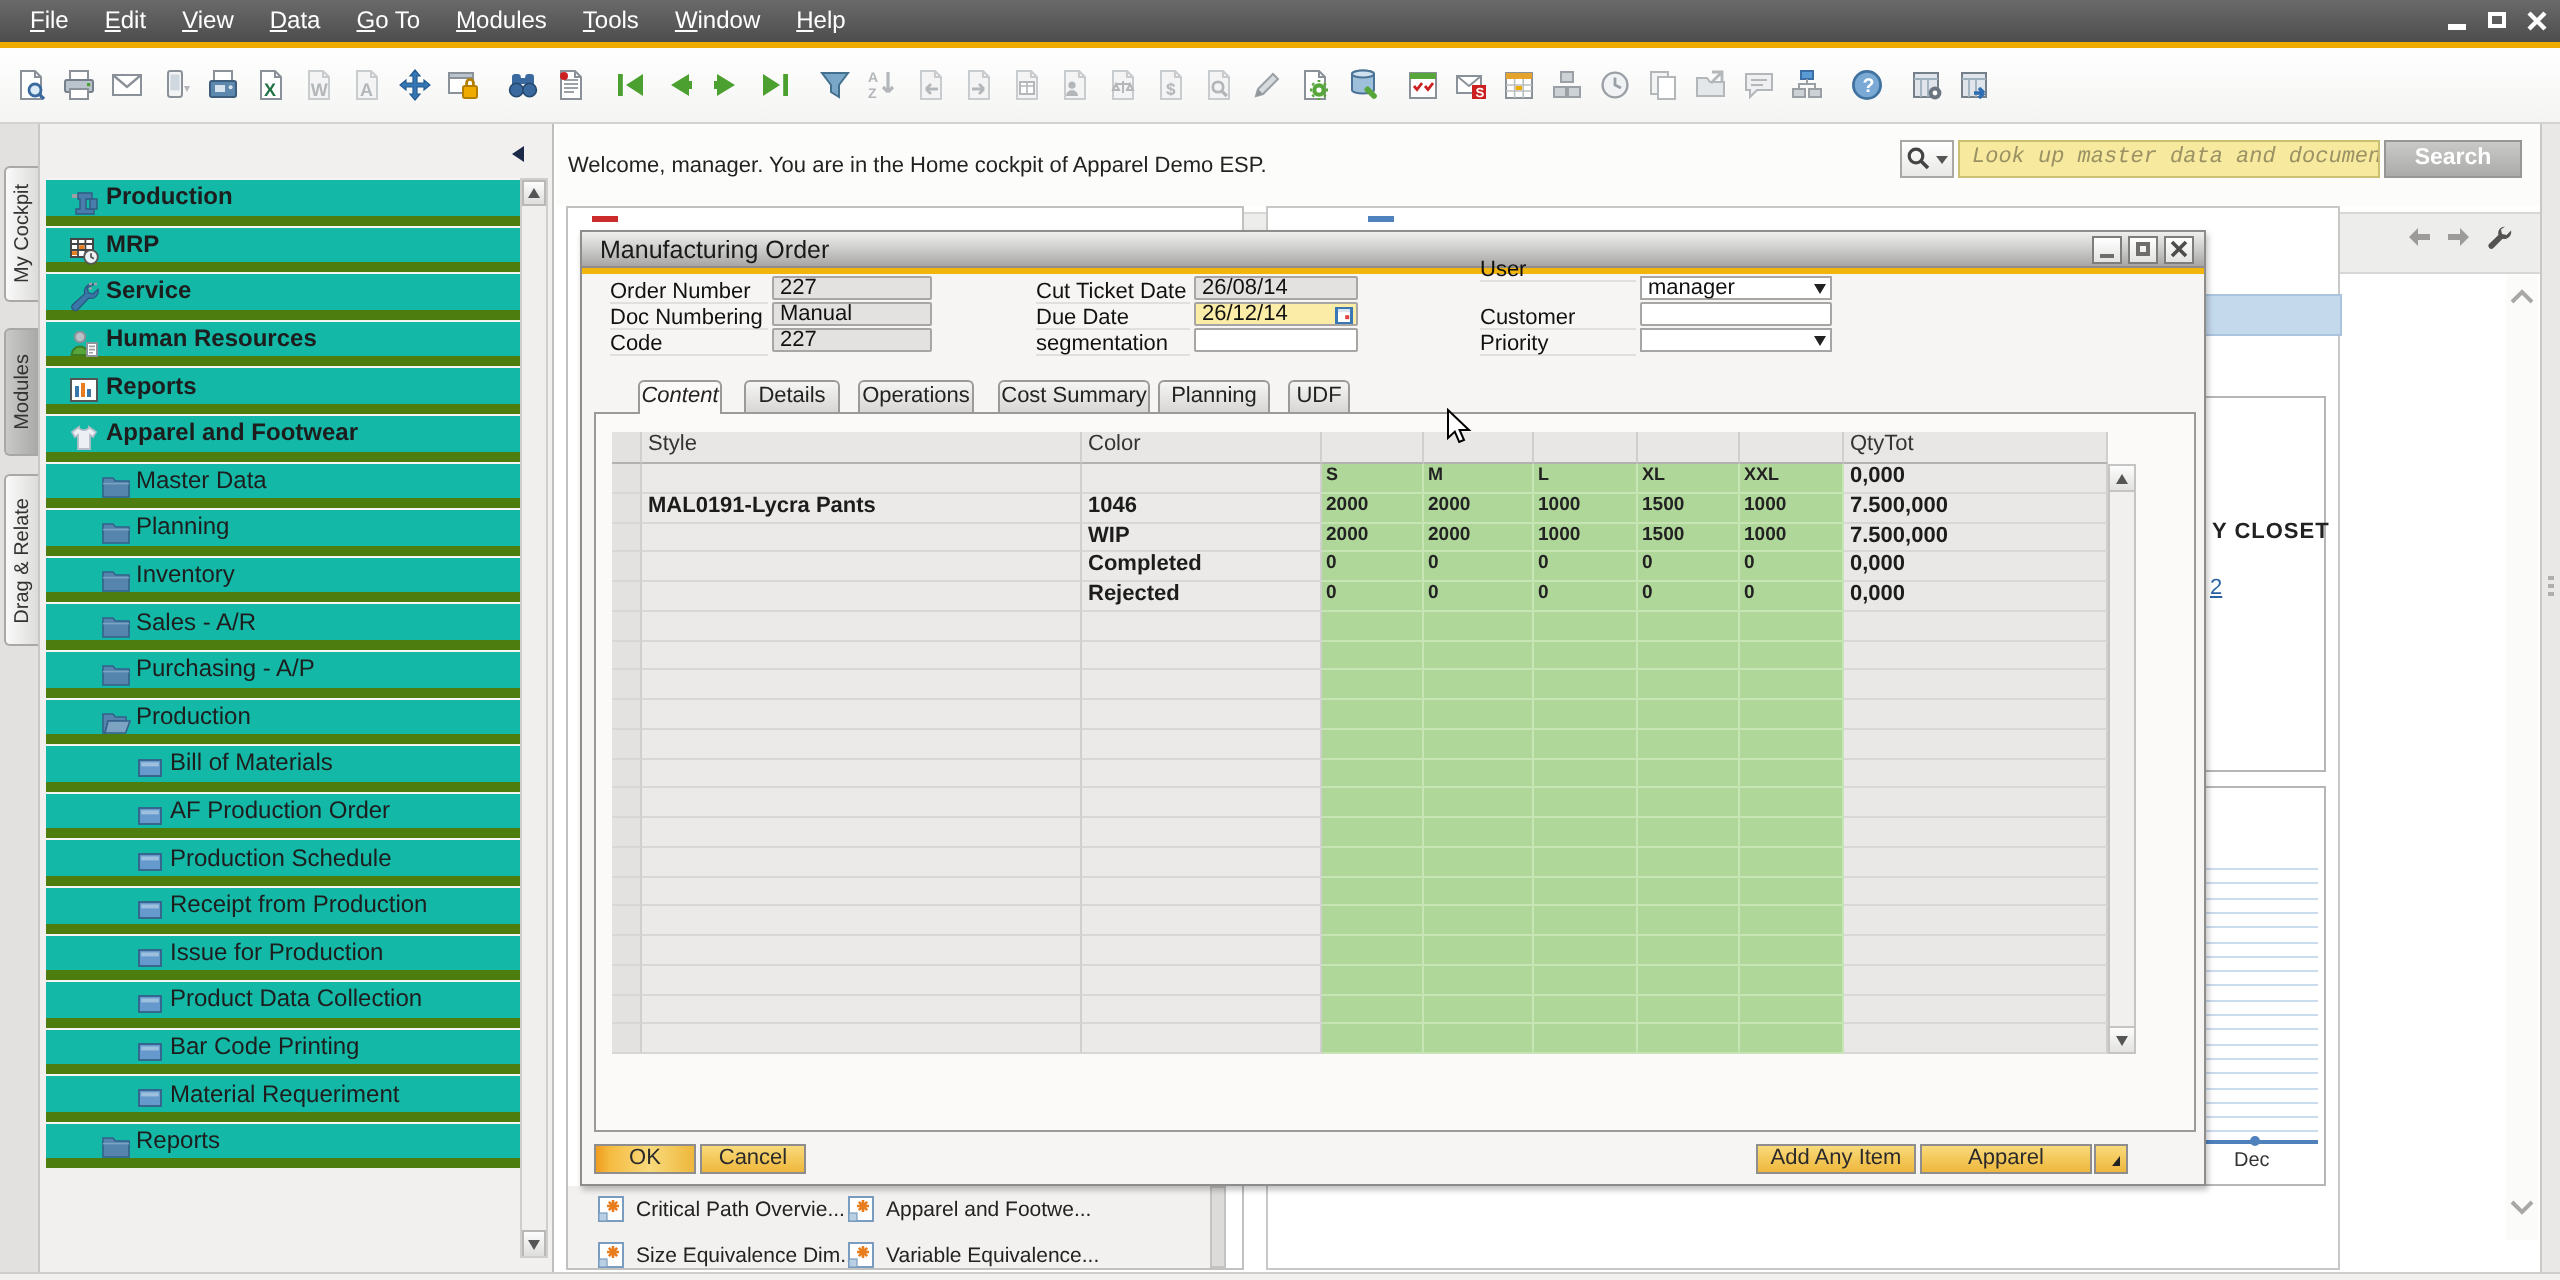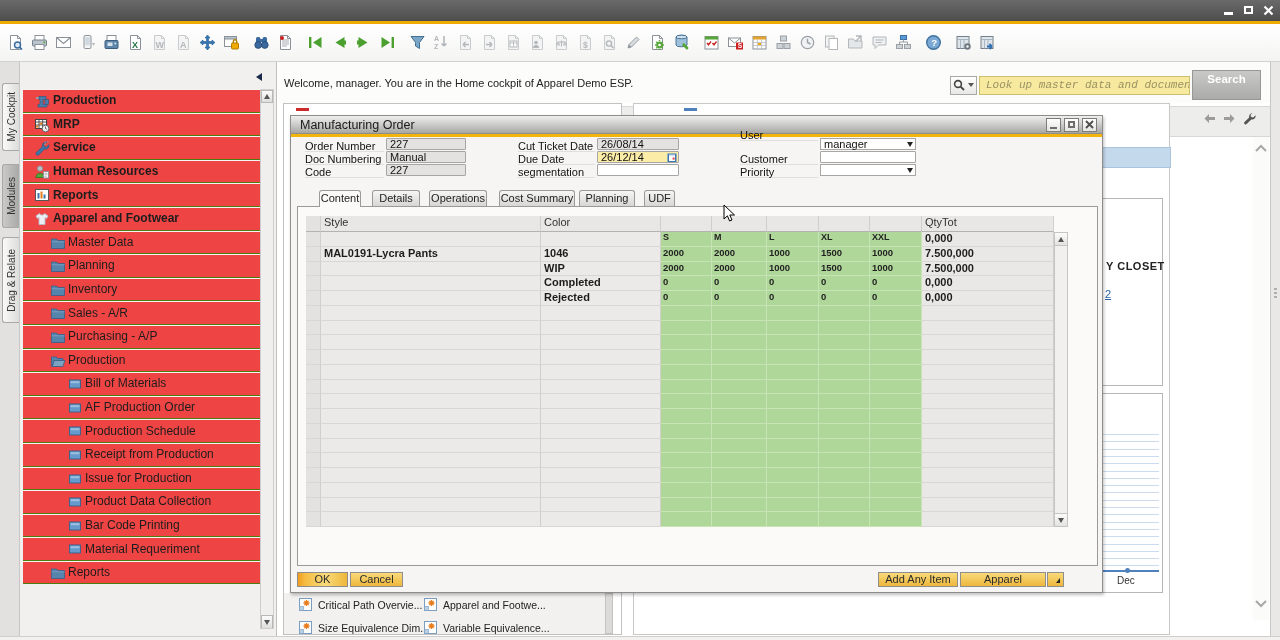--- a/index.html
+++ b/index.html
@@ -33,42 +33,42 @@
     display:flex; align-items:center; justify-content:center; }
   .vtab span { writing-mode:vertical-rl; transform:rotate(180deg); font-size:10px; color:#333; white-space:nowrap; }
   .vtab.active { background:linear-gradient(90deg,#c9c9c7,#a9a9a7); }
 
   
   .sidebar { position:absolute; left:20px; top:62px; width:257px; height:574px; background:#f1f0ee; border-right:1px solid #c0bfbd; overflow:hidden; }
   .sb-head { position:absolute; left:0; top:0; width:100%; height:27px; background:#f1f0ee; }
   .sb-collapse { position:absolute; right:14px; top:11px; width:0; height:0;
     border-top:4px solid transparent; border-bottom:4px solid transparent; border-right:6px solid #1c2a4a; }
   .tree { position:absolute; left:3px; top:27px; width:238px; }
-  .tree-row { height:23.6px; position:relative; background:#ef4444; border-bottom:1px solid #4d7c0f; box-shadow:inset 0 1px 0 #f5f4f2; display:flex; align-items:center; }
+  .tree-row { height:23.6px; position:relative; background:#14b8a6; border-bottom:5px solid #4d7c0f; box-shadow:inset 0 1px 0 #f5f4f2; display:flex; align-items:center; }
   .tree-row .t-icon { position:absolute; width:16px; height:16px; top:4px; }
   .tree-row .t-label { position:absolute; font-size:12px; color:#1d1d1d; white-space:nowrap; }
   .tree-row.lvl1 .t-icon { left:11px; }
   .tree-row.lvl1 .t-label { left:30px; font-weight:bold; }
   .tree-row.lvl2 .t-icon { left:27px; }
   .tree-row.lvl2 .t-label { left:45px; }
   .tree-row.lvl3 .t-icon { left:44px; }
   .tree-row.lvl3 .t-label { left:62px; }
   .sb-scroll { position:absolute; right:2px; top:27px; width:14px; height:540px; background:#f0efed; border:1px solid #cfcecc; }
   .sb-btn { position:absolute; left:0; width:12px; height:13px; background:linear-gradient(#fcfcfc,#dededc); border:1px solid #b9b8b6; display:flex; align-items:center; justify-content:center; }
   .arr-up { width:0; height:0; border-left:3.5px solid transparent; border-right:3.5px solid transparent; border-bottom:5px solid #555; }
   .arr-dn { width:0; height:0; border-left:3.5px solid transparent; border-right:3.5px solid transparent; border-top:5px solid #555; }
 
   
   .mainbar { position:absolute; left:278px; top:62px; width:1002px; height:41px; background:#fcfcfb; }
   .welcome { position:absolute; left:6px; top:15px; font-size:11px; color:#222; }
   .search-wrap { position:absolute; right:19px; top:8px; display:flex; align-items:center; }
   .mag-btn { width:27px; height:19px; background:linear-gradient(#ffffff,#e8e8e6); border:1px solid #a9a8a6; display:flex; align-items:center; justify-content:center; gap:2px; }
   .mag-btn .dd { width:0; height:0; border-left:3px solid transparent; border-right:3px solid transparent; border-top:4px solid #555; }
   .search-input { width:211px; height:19px; background:#f7e99d; border:1px solid #cabf72; margin-left:2px; font-style:italic; color:#9a9164; font-size:11px; line-height:17px; padding-left:6px; overflow:hidden; white-space:nowrap;font-family:Liberation Mono, monospace; }
-  .search-btn { width:69px; height:30px; margin-left:2px; background:linear-gradient(#c9c9c7,#ababa9); border:1px solid #979795; color:#ffffff; font-weight:bold; font-size:11.5px; text-align:center; line-height:17px; }
+  .search-btn { width:69px; height:19px; margin-left:2px; background:linear-gradient(#c9c9c7,#ababa9); border:1px solid #979795; color:#ffffff; font-weight:bold; font-size:11.5px; text-align:center; line-height:17px; }
 
   
   .cockpit-strip { position:absolute; left:283px; top:106px; width:987px; height:31px; background:#ededeb; border-top:1px solid #d8d7d5; border-bottom:1px solid #d8d7d5; }
   .nav-icons { position:absolute; right:14px; top:5px; display:flex; gap:7px; align-items:center; }
   .left-panel { position:absolute; left:283px; top:103px; width:339px; height:532px; background:#ffffff; border:1px solid #c2c1bf; }
   .lp-accent { position:absolute; left:12px; top:4px; width:13px; height:3px; background:#cc2b2b; }
   .lp-bottom { position:absolute; left:0px; bottom:0px; width:322px; height:41px; background:#f2f1ef; }
   .lp-scroll { position:absolute; right:8px; bottom:0; width:8px; height:41px; background:#dcdbd9; border:1px solid #c4c3c1; }
   .shortcut { position:absolute; display:flex; align-items:center; gap:5px; }
   .shortcut .sc-label { font-size:10.5px; color:#222; white-space:nowrap; }
@@ -132,20 +132,31 @@
   .btn.default { background:linear-gradient(90deg,#ef9c1d 0%,#f5bb41 14%,#f9da7b 55%,#eeb73c 100%); }
   .btn-nub { position:absolute; height:15px; width:17px; background:linear-gradient(#f9da7b,#eeb73c); border:1px solid #8f8e8c; }
   .btn-nub .tri { position:absolute; right:3px; bottom:3px; width:0; height:0; border-left:4px solid transparent; border-bottom:5px solid #222; }
 
   .cursor { position:absolute; left:723px; top:204px; z-index:50; }
 </style>
 </head>
 <body>
 
 <div class="menubar">
+  <div id="menu-items" style="display:flex; padding-left:6px;">
+      <div class="menu-item"><b>F</b>ile</div>
+      <div class="menu-item"><b>E</b>dit</div>
+      <div class="menu-item"><b>V</b>iew</div>
+      <div class="menu-item"><b>D</b>ata</div>
+      <div class="menu-item"><b>G</b>o To</div>
+      <div class="menu-item"><b>M</b>odules</div>
+      <div class="menu-item"><b>T</b>ools</div>
+      <div class="menu-item"><b>W</b>indow</div>
+      <div class="menu-item"><b>H</b>elp</div>
+    </div>
   <div class="win-controls">
     <div class="win-btn wb-min">
         <i></i>
       </div>
     <div class="win-btn wb-max">
         <i></i>
       </div>
     <div class="win-btn wb-close">
       <svg width="11" height="11" viewBox="0 0 11 11">
           <path d="M1.5 1.5 L9.5 9.5 M9.5 1.5 L1.5 9.5" stroke="#fff" stroke-width="2.2"></path>
@@ -776,21 +787,21 @@
       <div class="fld-label" style="left: 227px; top: 50px; width: 77px;">segmentation</div>
       <div class="fld white" style="left: 306px; top: 48px; width: 82px;"><span></span></div>
       <div class="fld-label" style="left: 449px; top: 13px; width: 78px;">User</div>
       <div class="combo" style="left: 529px; top: 22px; width: 96px;"><span>manager</span><span class="dd"></span></div>
       <div class="fld-label" style="left: 449px; top: 37px; width: 78px;">Customer</div>
       <div class="fld white" style="left: 529px; top: 35px; width: 96px;"><span></span></div>
       <div class="fld-label" style="left: 449px; top: 50px; width: 78px;">Priority</div>
       <div class="combo" style="left: 529px; top: 48px; width: 96px;"><span></span><span class="dd"></span></div>
     </div>
   <div id="dlg-tabs">
-      <div class="tab active" style="left: 28px; width: 42px;">Content</div>
+      <div class="tab active" style="left: 28px; width: 42px; font-style: italic;">Content</div>
       <div class="tab" style="left: 81px; width: 48px;">Details</div>
       <div class="tab" style="left: 138px; width: 58px;">Operations</div>
       <div class="tab" style="left: 208px; width: 76px;">Cost Summary</div>
       <div class="tab" style="left: 288px; width: 56px;">Planning</div>
       <div class="tab" style="left: 353px; width: 31px;">UDF</div>
     </div>
   <div class="tab-base"></div>
   <div class="content-panel">
     <div class="grid" id="grid">
         <div class="g-row g-head" style="height: 16px;">

